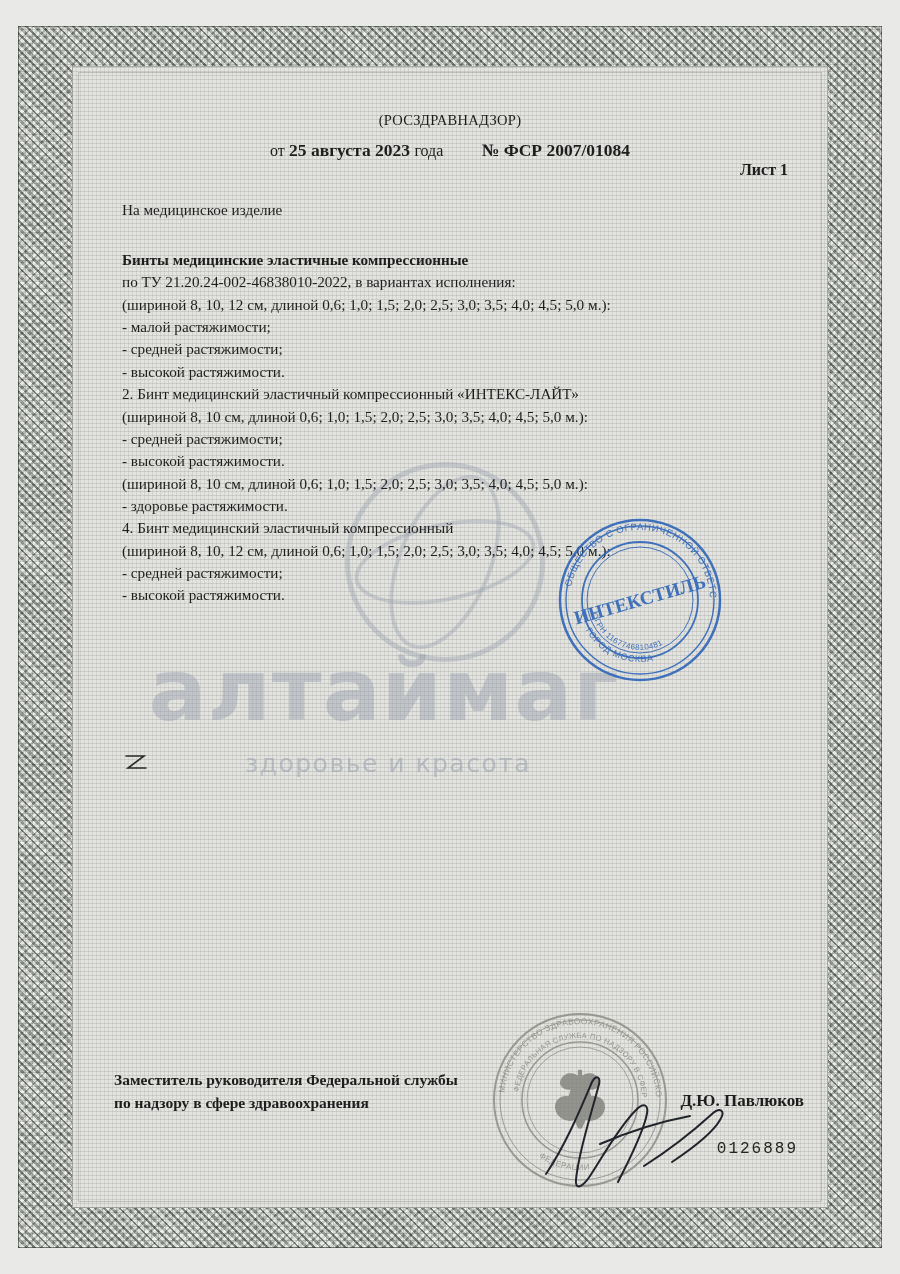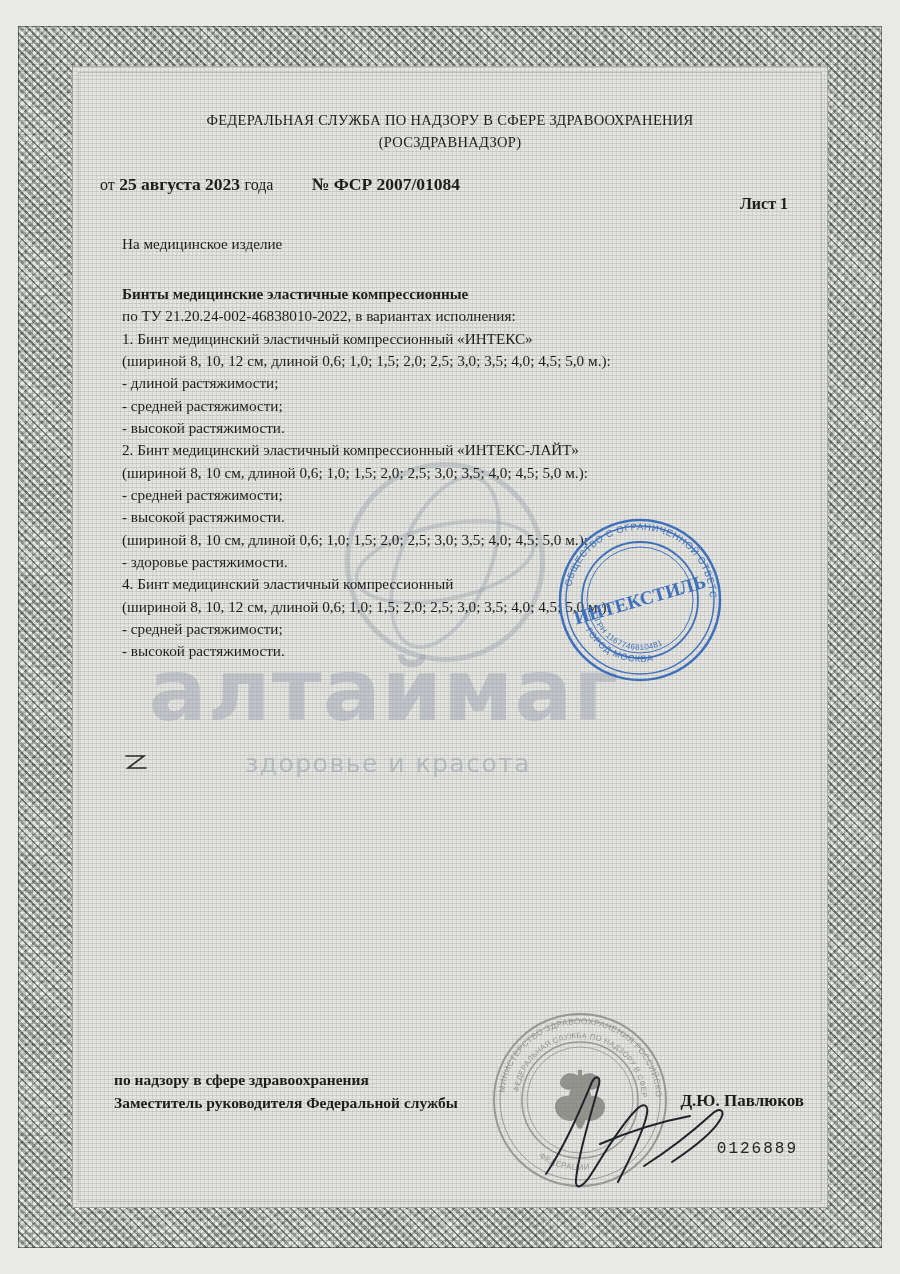--- a/index.html
+++ b/index.html
@@ -90,22 +90,22 @@
     margin-top: 26px;
     text-align: center;
     font-weight: bold;
     line-height: 1.22;
   }
   .title-1 { font-size: 27px; letter-spacing: 1.2px; }
   .title-2 { font-size: 27px; letter-spacing: 0.6px; }
   .title-3 { font-size: 27px; letter-spacing: 0.6px; }
 
   .date-row {
-    margin-top: 20px;
-    text-align: left;
+    margin-top: 8px;
+    text-align: center;
     font-size: 17.5px;
   }
   .date-row .date-val { font-weight: bold; }
   .date-row .of { font-weight: normal; font-size: 16px; }
   .date-row .num-label { font-weight: bold; margin-left: 34px; }
   .date-row .num-val { font-weight: bold; }
 
   .sheet-no {
     text-align: right;
     font-size: 16px;
@@ -333,21 +333,20 @@
     <svg viewBox="0 0 30 26" width="30" height="26" aria-hidden="true">
       <g fill="none" stroke="#2a2a2a" stroke-width="1.6" stroke-linecap="round">
         <path d="M4,6 L22,6 L6,18 L24,18"></path>
       </g>
     </svg>
   </div>
 
   <div class="content">
 
     <div class="agency-line">
-      <span class="l1">ФЕДЕРАЛЬНАЯ СЛУЖБА ПО НАДЗОРУ В СФЕРЕ ЗДРАВООХРАНЕНИЯ</span>
       <span class="l2">(РОСЗДРАВНАДЗОР)</span>
     </div>
 
 
     <div class="date-row">
       <span class="of">от</span>
       <span class="date-val">25 августа 2023</span>
       <span class="of">года</span>
       <span class="num-label">№</span>
       <span class="num-val">ФСР 2007/01084</span>
@@ -356,41 +355,40 @@
     <div class="sheet-no">Лист 1</div>
 
     <div class="body-block">
       <p class="lead">На медицинское изделие</p>
       <p class="b">Бинты медицинские эластичные компрессионные</p>
       <p>
         <span class="b"></span>
         <span>по ТУ 21.20.24-002-46838010-2022, в вариантах исполнения:</span>
       </p>
 
-      <p>1. Бинт медицинский эластичный компрессионный «ИНТЕКС»</p>
       <p>(шириной 8, 10, 12 см, длиной 0,6; 1,0; 1,5; 2,0; 2,5; 3,0; 3,5; 4,0; 4,5; 5,0 м.):</p>
-      <p>- длиной растяжимости;</p>
+      <p>- малой растяжимости;</p>
       <p>- средней растяжимости;</p>
       <p>- высокой растяжимости.</p>
 
       <p>2. Бинт медицинский эластичный компрессионный «ИНТЕКС-ЛАЙТ»</p>
       <p>(шириной 8, 10 см, длиной 0,6; 1,0; 1,5; 2,0; 2,5; 3,0; 3,5; 4,0; 4,5; 5,0 м.):</p>
       <p>- средней растяжимости;</p>
       <p>- высокой растяжимости.</p>
 
       <p>(шириной 8, 10 см, длиной 0,6; 1,0; 1,5; 2,0; 2,5; 3,0; 3,5; 4,0; 4,5; 5,0 м.):</p>
       <p>- здоровье растяжимости.</p>
 
       <p>4. Бинт медицинский эластичный компрессионный</p>
       <p>(шириной 8, 10, 12 см, длиной 0,6; 1,0; 1,5; 2,0; 2,5; 3,0; 3,5; 4,0; 4,5; 5,0 м.):</p>
       <p>- средней растяжимости;</p>
       <p>- высокой растяжимости.</p>
     </div>
 
     <div class="sign-block">
+      <div>Заместитель руководителя Федеральной службы</div>
       <div>по надзору в сфере здравоохранения</div>
-      <div>Заместитель руководителя Федеральной службы</div>
       <div class="sign-name">Д.Ю. Павлюков</div>
     </div>
 
     <div class="doc-number">0126889</div>
   </div>
 </div>
 
 </body></html>

